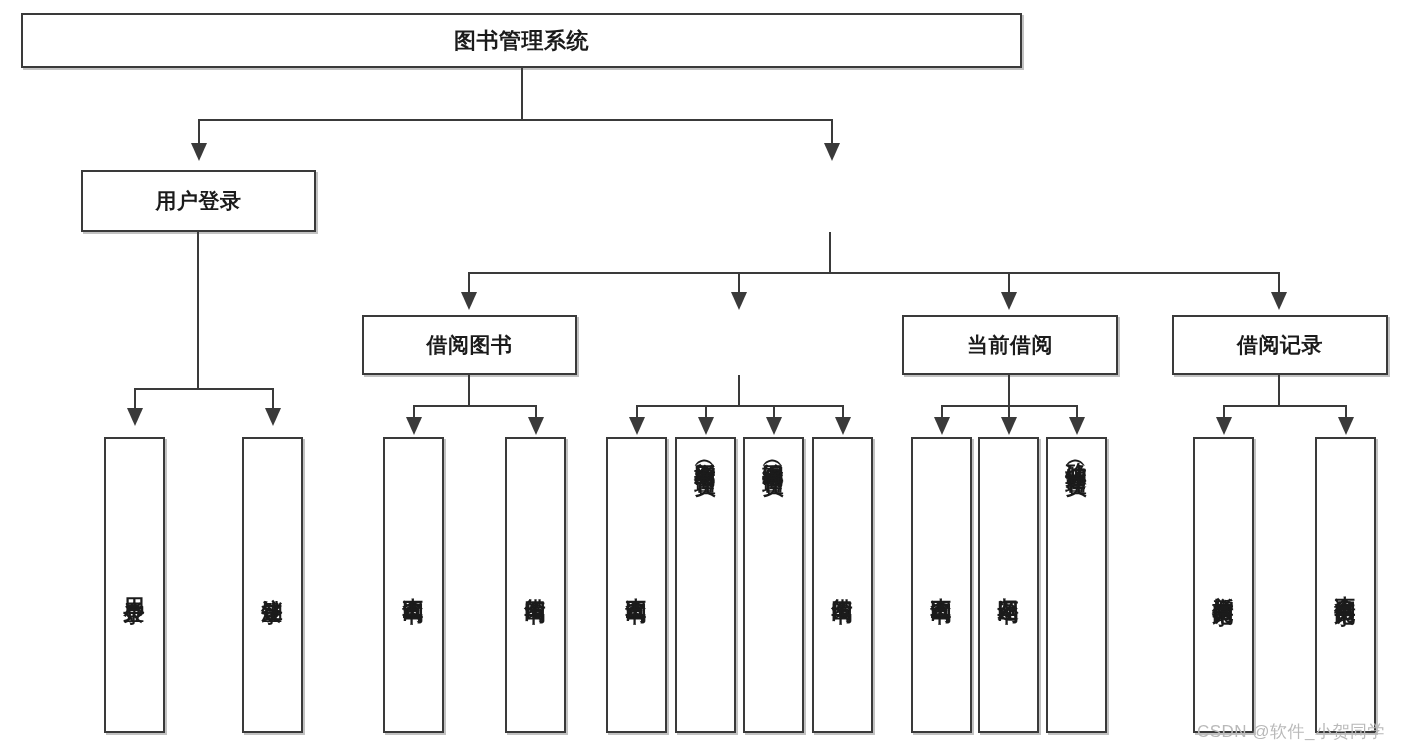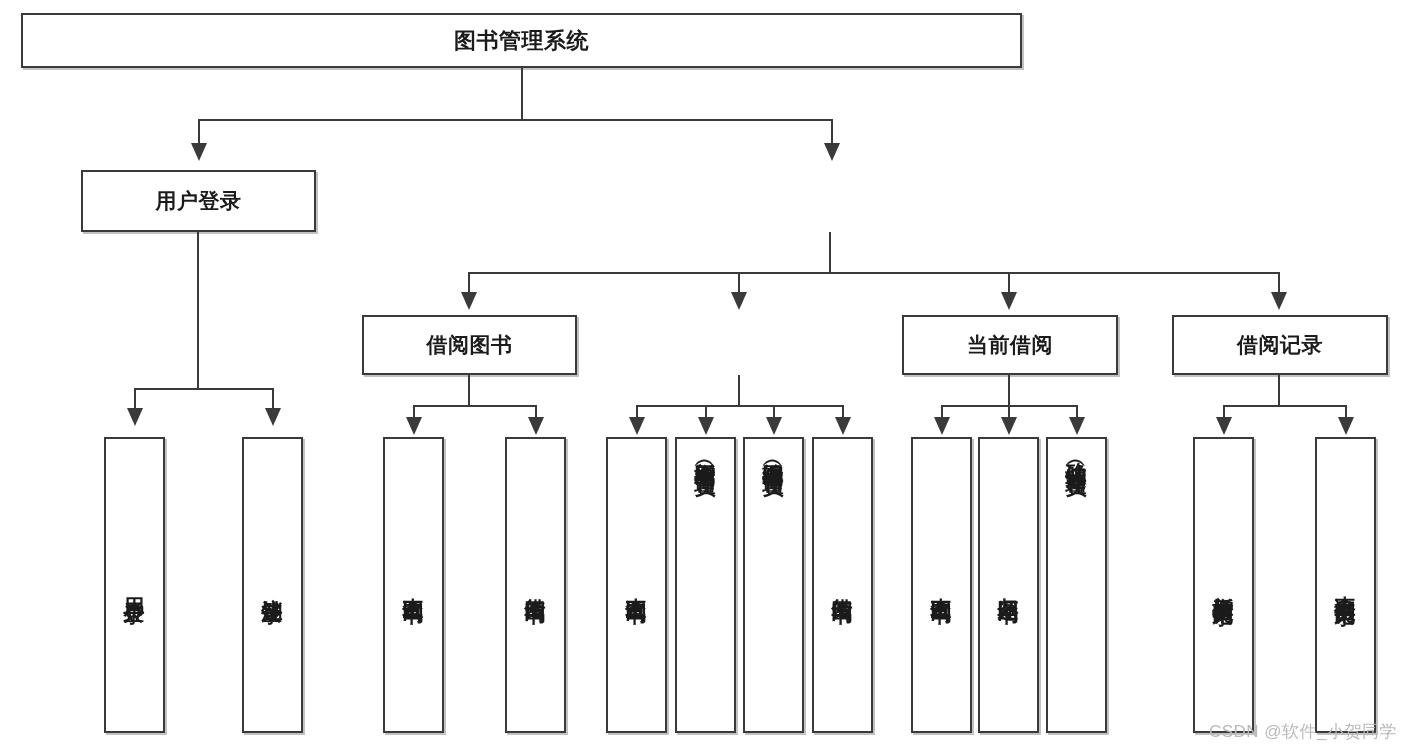--- a/index.html
+++ b/index.html
@@ -75,21 +75,21 @@
     width: 0;
     height: 0;
     border-left: 8px solid transparent;
     border-right: 8px solid transparent;
     border-top: 18px solid #3a3a3a;
   }
 
   
   #watermark {
     position: absolute;
-    right: 8px;
+    right: 20px;
     bottom: 4px;
     font-size: 17px;
     color: #b9b9b9;
     letter-spacing: 0.5px;
     white-space: nowrap;
     pointer-events: none;
   }
 </style>
 </head>
 <body>

